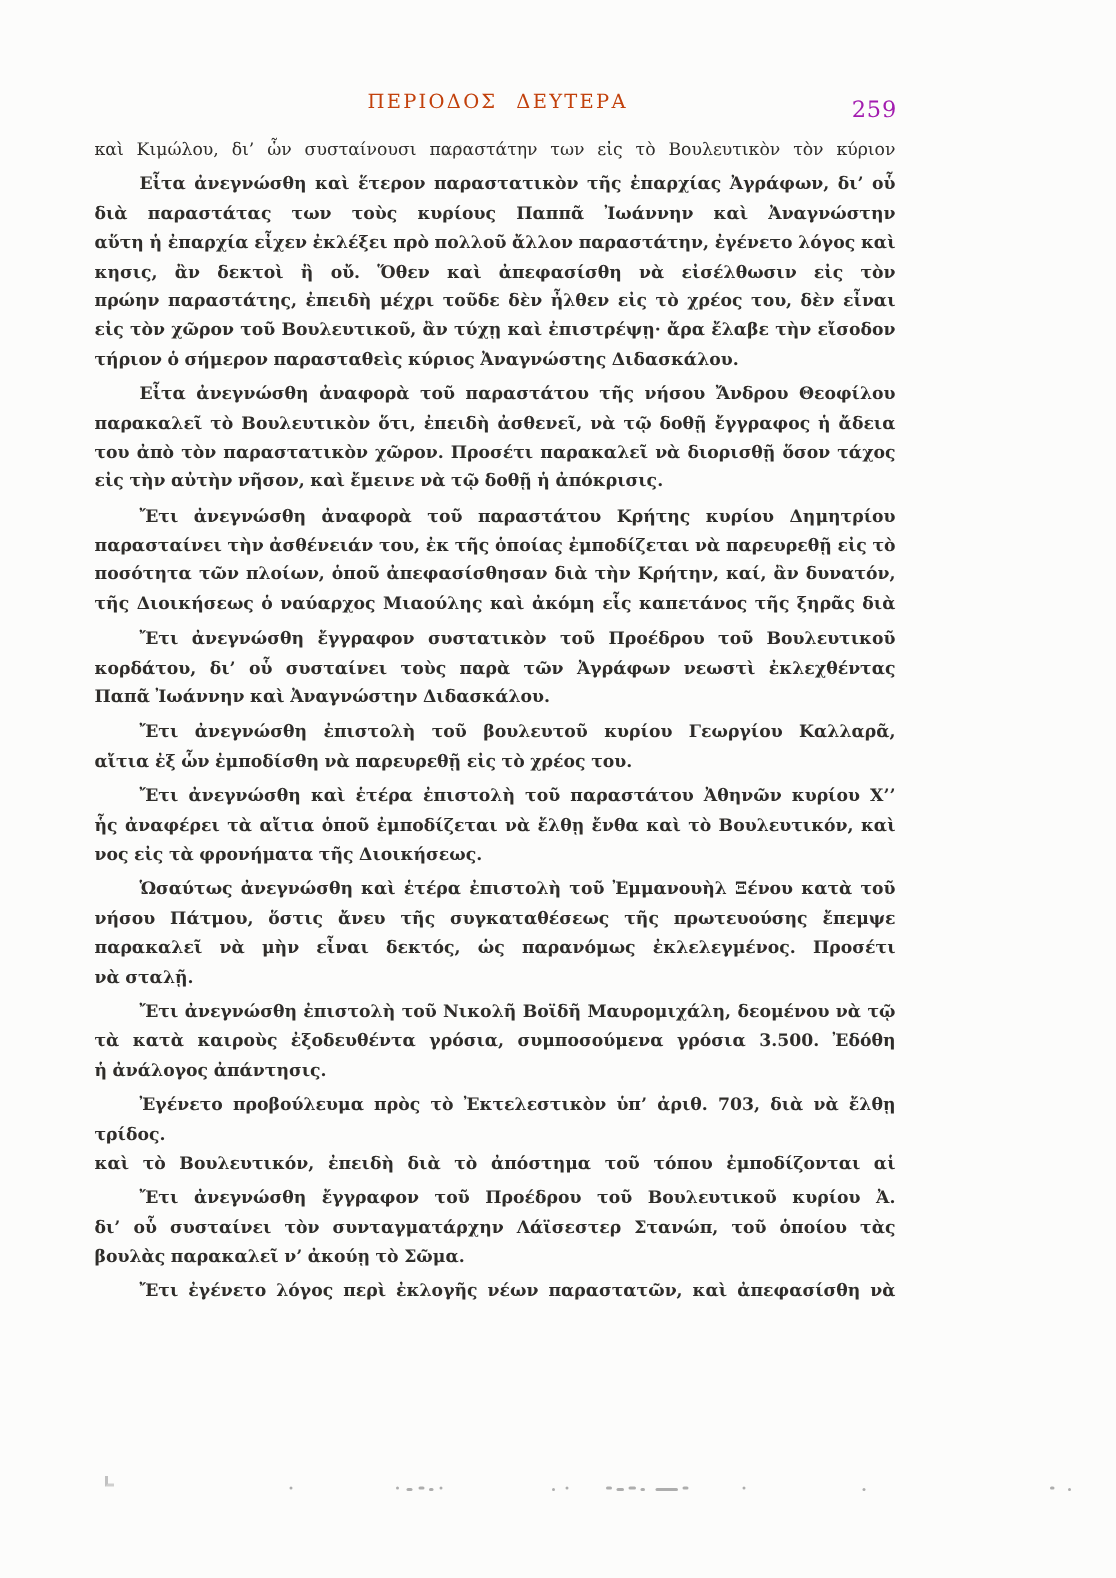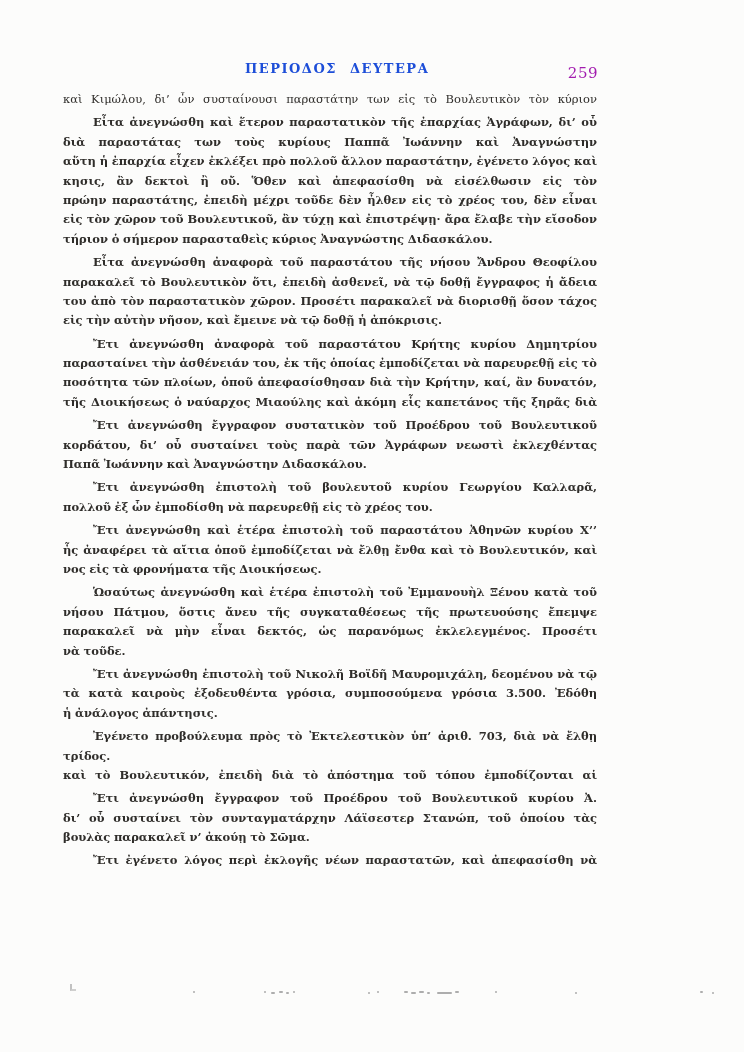--- a/index.html
+++ b/index.html
@@ -5,22 +5,22 @@
   html,body{margin:0;padding:0;}
   body{
     width:744px;height:1052px;position:relative;overflow:hidden;
     background:#fcfcfb;
     font-family:"DejaVu Serif","DejaVu Sans",serif;
     color:#2f2d2a;
   }
   .page{position:absolute;inset:0;}
   .running-head{
     position:absolute;left:245px;top:61px;
-    font-size:13px;font-weight:bold;letter-spacing:1.5px;word-spacing:7px;
-    color:#1d4ed8;white-space:nowrap;
+    font-size:13px;font-weight:normal;letter-spacing:1.5px;word-spacing:7px;
+    color:#c2410c;white-space:nowrap;
   }
   .page-number{
     position:absolute;left:566px;top:64px;width:32px;text-align:right;
     font-size:15px;color:#a21caf;letter-spacing:0.5px;
   }
   .text-column{
     position:absolute;left:63px;top:90px;width:534px;
     font-size:11.5px;line-height:19.4px;word-spacing:-0.3px;
   }
   .para{margin:0;}
@@ -74,32 +74,32 @@
         <div class="pline">ποσότητα τῶν πλοίων, ὁποῦ ἀπεφασίσθησαν διὰ τὴν Κρήτην, καί, ἂν δυνατόν, νὰ διορισθῇ παρὰ</div>
         <div class="pline last">τῆς Διοικήσεως ὁ ναύαρχος Μιαούλης καὶ ἀκόμη εἷς καπετάνος τῆς ξηρᾶς διὰ τὴν Κρήτην.</div>
       </div>
     <div class="para">
         <div class="pline">Ἔτι ἀνεγνώσθη ἔγγραφον συστατικὸν τοῦ Προέδρου τοῦ Βουλευτικοῦ κυρίου Ἀ. Μαυρο-</div>
         <div class="pline">κορδάτου, δι’ οὗ συσταίνει τοὺς παρὰ τῶν Ἀγράφων νεωστὶ ἐκλεχθέντας παραστάτας κυρίους</div>
         <div class="pline last">Παπᾶ Ἰωάννην καὶ Ἀναγνώστην Διδασκάλου.</div>
       </div>
     <div class="para">
         <div class="pline">Ἔτι ἀνεγνώσθη ἐπιστολὴ τοῦ βουλευτοῦ κυρίου Γεωργίου Καλλαρᾶ, δηλοποιοῦντος τὰ</div>
-        <div class="pline last">πολλοῦ ἐξ ὧν ἐμποδίσθη νὰ παρευρεθῇ εἰς τὸ χρέος του.</div>
+        <div class="pline last">αἴτια ἐξ ὧν ἐμποδίσθη νὰ παρευρεθῇ εἰς τὸ χρέος του.</div>
       </div>
     <div class="para">
         <div class="pline">Ἔτι ἀνεγνώσθη καὶ ἑτέρα ἐπιστολὴ τοῦ παραστάτου Ἀθηνῶν κυρίου Χ’’ Ζαχαρίτσα, δι’</div>
         <div class="pline">ἧς ἀναφέρει τὰ αἴτια ὁποῦ ἐμποδίζεται νὰ ἔλθῃ ἔνθα καὶ τὸ Βουλευτικόν, καὶ ὅτι εἶναι σύμφω-</div>
         <div class="pline last">νος εἰς τὰ φρονήματα τῆς Διοικήσεως.</div>
       </div>
     <div class="para">
         <div class="pline">Ὡσαύτως ἀνεγνώσθη καὶ ἑτέρα ἐπιστολὴ τοῦ Ἐμμανουὴλ Ξένου κατὰ τοῦ ἐπάρχου τῆς</div>
         <div class="pline">νήσου Πάτμου, ὅστις ἄνευ τῆς συγκαταθέσεως τῆς πρωτευούσης ἔπεμψε παραστάτην, καὶ</div>
         <div class="pline">παρακαλεῖ νὰ μὴν εἶναι δεκτός, ὡς παρανόμως ἐκλελεγμένος. Προσέτι παρακαλεῖ νέος ἔπαρχος</div>
-        <div class="pline last">νὰ τοῦδε.</div>
+        <div class="pline last">νὰ σταλῇ.</div>
       </div>
     <div class="para">
         <div class="pline">Ἔτι ἀνεγνώσθη ἐπιστολὴ τοῦ Νικολῆ Βοϊδῆ Μαυρομιχάλη, δεομένου νὰ τῷ πληρωθῶσι</div>
         <div class="pline">τὰ κατὰ καιροὺς ἐξοδευθέντα γρόσια, συμποσούμενα γρόσια 3.500. Ἐδόθη γνώμη νὰ τῷ γένῃ</div>
         <div class="pline last">ἡ ἀνάλογος ἀπάντησις.</div>
       </div>
     <div class="para">
         <div class="pline">Ἐγένετο προβούλευμα πρὸς τὸ Ἐκτελεστικὸν ὑπ’ ἀριθ. 703, διὰ νὰ ἔλθῃ ἐνταῦθα ὅπου</div>
         <div class="pline last">τρίδος.</div>
         <div class="pline">καὶ τὸ Βουλευτικόν, ἐπειδὴ διὰ τὸ ἀπόστημα τοῦ τόπου ἐμποδίζονται αἱ ὑποθέσεις τῆς Πα-</div>

